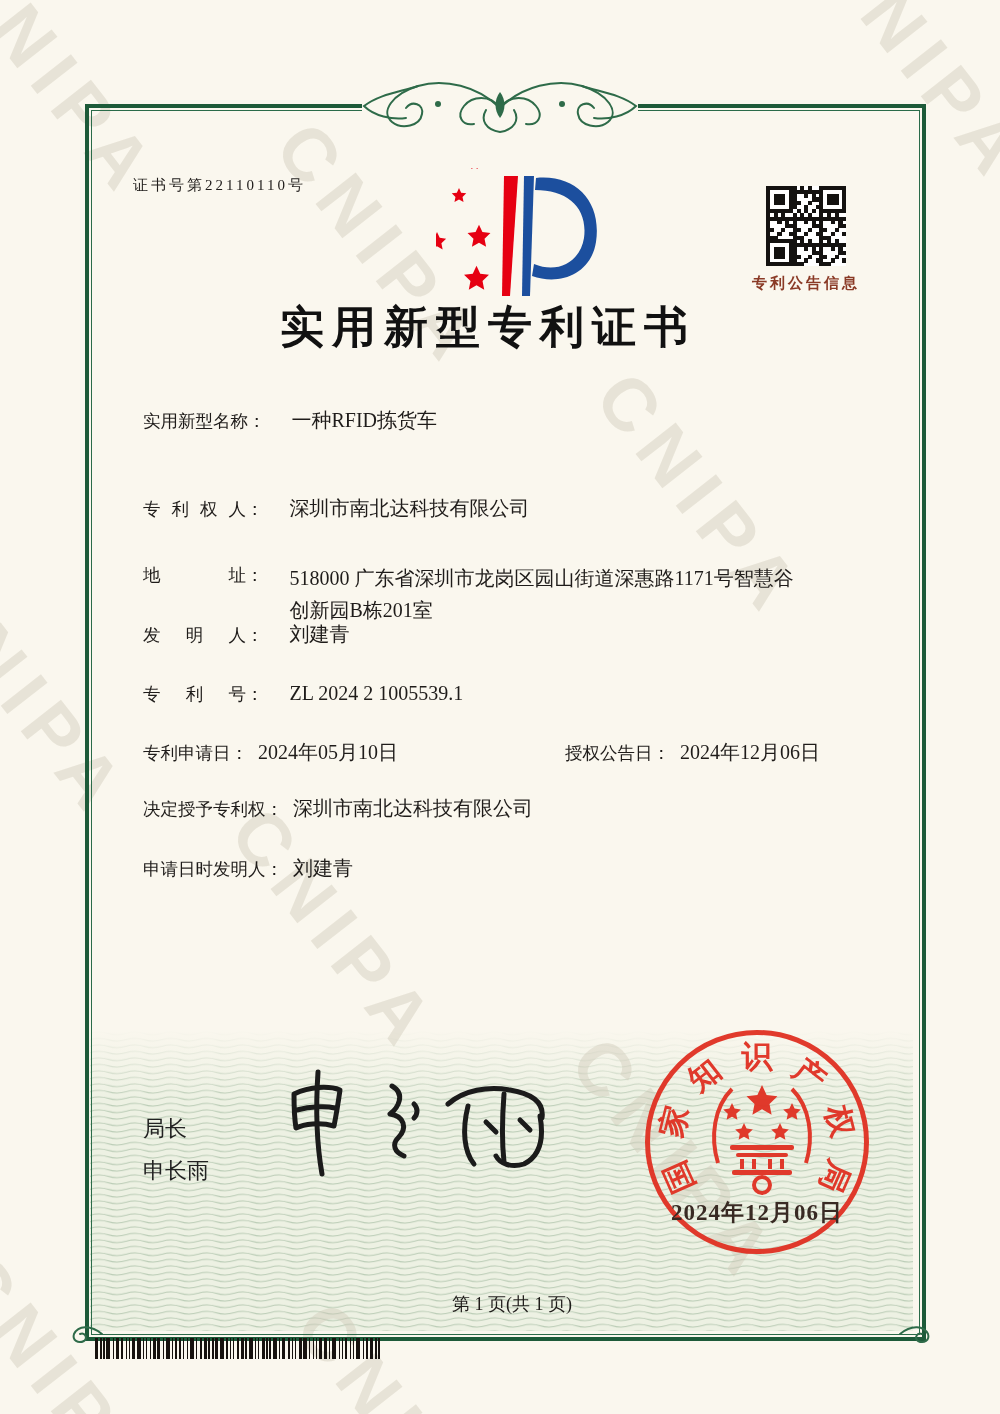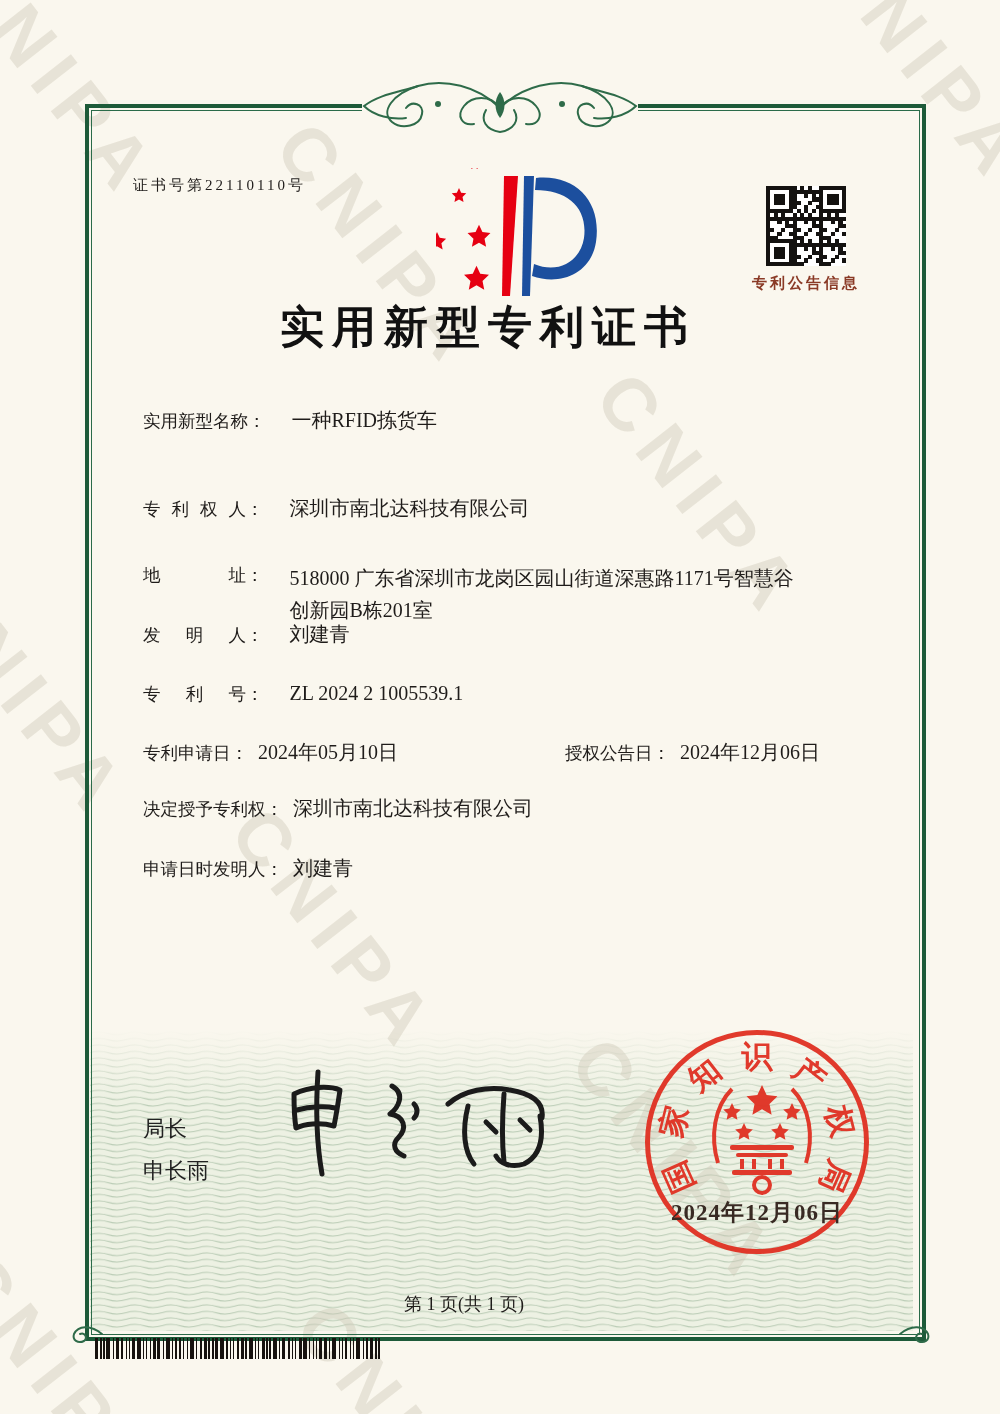--- a/index.html
+++ b/index.html
@@ -53,21 +53,21 @@
   
   .seal{position:absolute;left:645px;top:1030px;width:224px;height:224px;z-index:7;
     border:5px solid #e03022;border-radius:50%;box-sizing:border-box;opacity:.95;}
   .seal-ring span{position:absolute;left:50%;top:50%;color:#e03022;font-weight:bold;
     font-size:31px;font-family:"Liberation Serif","DejaVu Serif",serif;}
   .seal-emblem{position:absolute;left:52px;top:32px;}
   .seal-date{position:absolute;left:0;right:0;top:162px;text-align:center;font-size:23px;
     color:#30201a;font-weight:600;letter-spacing:1px;}
   
   .page-no{position:absolute;left:0;width:928px;top:1292px;text-align:center;
-    font-size:18px;z-index:5;}
+    font-size:18px;z-index:5;padding-left:48px;}
   .barcode{position:absolute;left:95px;top:1338px;width:288px;height:21px;z-index:5;}
   .barcode i{position:absolute;top:0;bottom:0;background:#17120e;}
 </style>
 </head>
 <body>
 
 <svg class="waves" width="823" height="301">
   <defs>
     <pattern id="wv" width="36" height="6.5" patternUnits="userSpaceOnUse">
       <path d="M0,3.2 Q9,0.4 18,3.2 T36,3.2" fill="none" stroke="#b5c8b1" stroke-width="1"></path>

